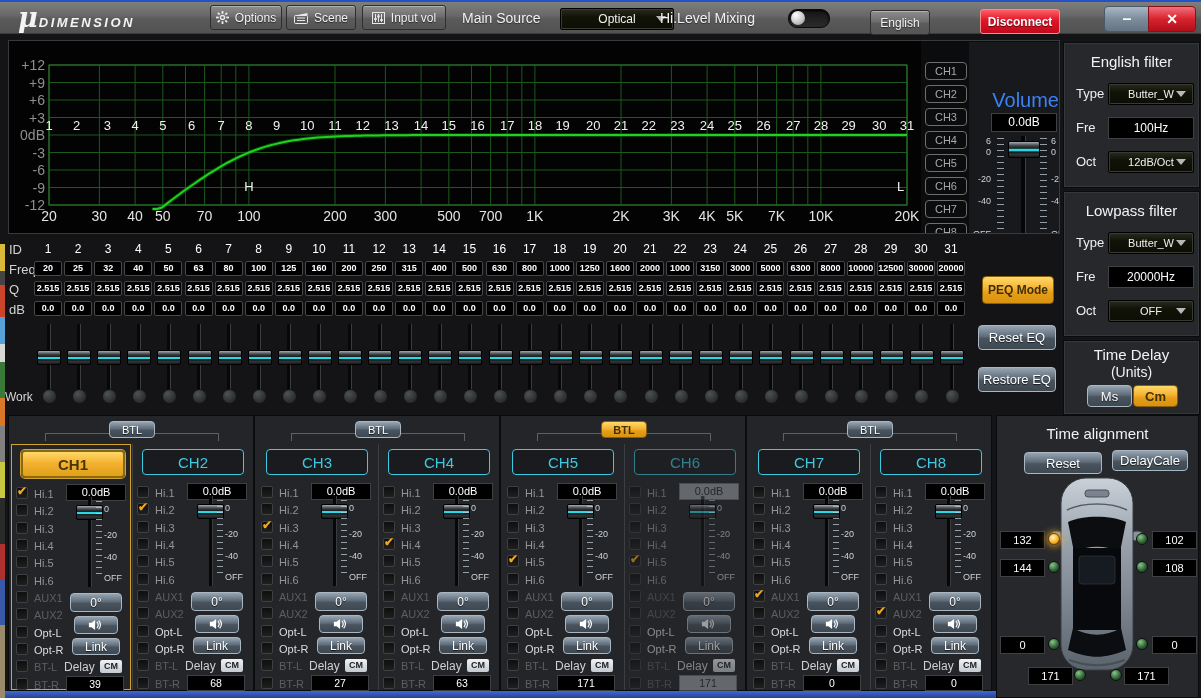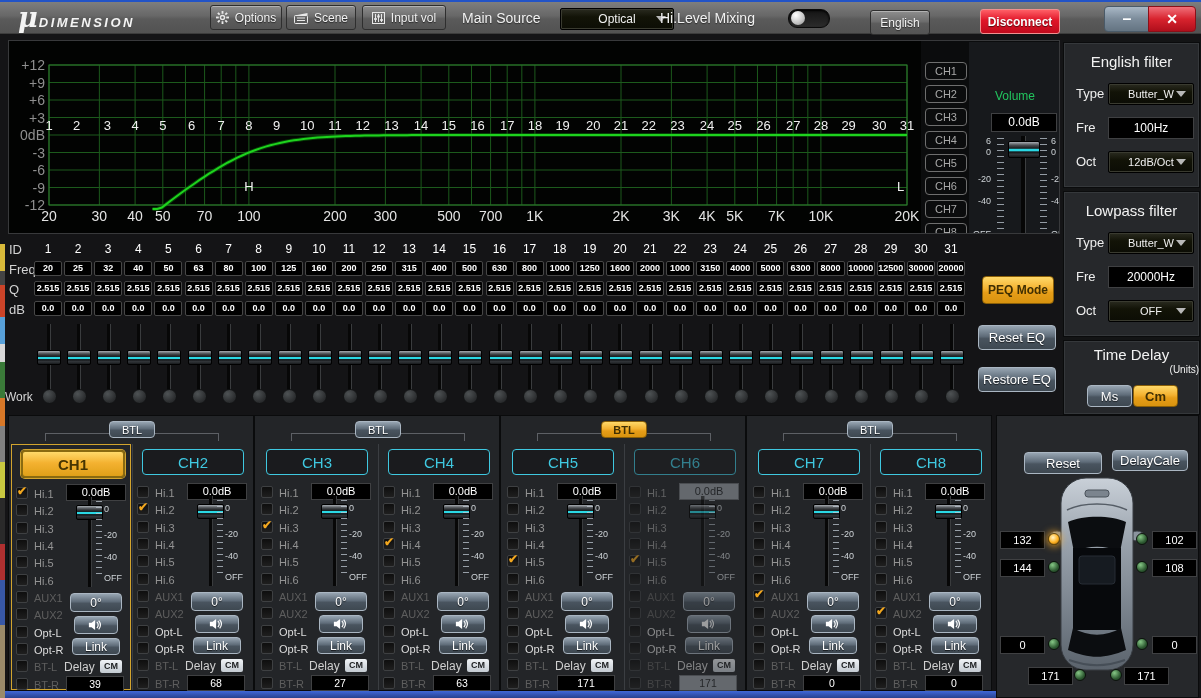--- a/index.html
+++ b/index.html
@@ -39,21 +39,21 @@
     color:#fff;font-size:14px;font-weight:bold;display:flex;align-items:center;justify-content:center;}
   
   #graph-panel{left:8px;top:40px;width:1052px;height:194px;background:#0b0c0d;border:1px solid #38393b;
     box-sizing:border-box;overflow:hidden;}
   #eq-svg{position:absolute;left:0;top:0;}
   #watermark{left:365px;top:62px;width:160px;text-align:center;font-size:33px;color:#9c9c9c;
     text-shadow:0 0 4px #000,1px 1px 2px #000,-1px -1px 2px #000;letter-spacing:1px;}
   .ch-tab{position:absolute;left:916px;width:40px;height:16px;border:1px solid #6e6e6e;border-radius:4px;
     color:#a8a8a8;font-size:11px;display:flex;align-items:center;justify-content:center;background:#0b0c0d;}
   #vol-panel{left:960px;top:1px;width:90px;height:191px;background:#17191c;}
-  #vol-title{left:962px;top:48px;width:88px;text-align:center;font-size:12px;color:#22c55e;}
+  #vol-title{left:962px;top:48px;width:88px;text-align:right;font-size:20px;color:#3b82f6;}
   .black-box{background:#000;border:1px solid #3f4042;color:#fff;text-align:center;}
   #vol-value{left:982px;top:72px;width:64px;height:17px;font-size:12px;line-height:17px;}
   .vtrack{background:#060606;box-shadow:1px 0 0 #3c3e40;}
   #vol-track{left:1012px;top:95px;width:4px;height:103px;}
   .ticks{background:repeating-linear-gradient(to bottom,rgba(190,200,210,.75) 0 1px,transparent 1px 6px);}
   .handle{background:linear-gradient(#a7adb3 0%,#4a4e52 22%,#191b1d 42%,#2ad8e4 48% 58%,#121416 66%,#33373b 82%,#17191b 100%);
     border:1px solid #000;border-radius:2px;}
   #vol-handle{left:999px;top:100px;width:30px;height:15px;}
   .scale-lab{position:absolute;font-size:9px;color:#cfd4d8;}
   .btn-steel{background:linear-gradient(#97a5b2,#5f6c79 45%,#49545f 55%,#3e4851);
@@ -354,21 +354,21 @@
     <div class="side-label" style="top:77px;">Fre</div>
     <div class="side-ctl black-box" style="top:74px;line-height:20px;font-size:12px;">20000Hz</div>
     <div class="side-label" style="top:111px;">Oct</div>
     <div class="side-ctl dropdown" style="top:108px;">
       <span>OFF</span>
       <span class="dd-arrow"></span>
     </div>
   </div>
   <div class="side-box" style="top:340px;height:75px;">
     <div class="side-title" style="top:5px;">Time Delay</div>
-    <div class="side-title" style="top:23px;font-size:10px;text-align:right;">(Units)</div>
+    <div class="side-title" style="top:23px;font-size:14px;">(Units)</div>
     <div class="abs btn-steel" style="left:23px;top:44px;width:45px;height:22px;font-size:13px;">
       <span>Ms</span>
     </div>
     <div class="abs btn-amber" style="left:69px;top:44px;width:45px;height:22px;font-size:13px;">
       <span>Cm</span>
     </div>
   </div>
 
   <div id="eq-table">
       <div class="row-label" style="top: 242px;">ID</div>
@@ -461,21 +461,21 @@
       <div class="cell" style="left: 636px; top: 301px; width: 28px; height: 15px; line-height: 13px;">0.0</div>
       <div class="id-num" style="left: 666.1px; top: 242px; width: 28px;">22</div>
       <div class="cell" style="left: 666.1px; top: 261px; width: 28px; height: 15px; line-height: 13px;">1000</div>
       <div class="cell" style="left: 666.1px; top: 281px; width: 28px; height: 15px; line-height: 13px;">2.515</div>
       <div class="cell" style="left: 666.1px; top: 301px; width: 28px; height: 15px; line-height: 13px;">0.0</div>
       <div class="id-num" style="left: 696.2px; top: 242px; width: 28px;">23</div>
       <div class="cell" style="left: 696.2px; top: 261px; width: 28px; height: 15px; line-height: 13px;">3150</div>
       <div class="cell" style="left: 696.2px; top: 281px; width: 28px; height: 15px; line-height: 13px;">2.515</div>
       <div class="cell" style="left: 696.2px; top: 301px; width: 28px; height: 15px; line-height: 13px;">0.0</div>
       <div class="id-num" style="left: 726.3px; top: 242px; width: 28px;">24</div>
-      <div class="cell" style="left: 726.3px; top: 261px; width: 28px; height: 15px; line-height: 13px;">4000</div>
+      <div class="cell" style="left: 726.3px; top: 261px; width: 28px; height: 15px; line-height: 13px;">3000</div>
       <div class="cell" style="left: 726.3px; top: 281px; width: 28px; height: 15px; line-height: 13px;">2.515</div>
       <div class="cell" style="left: 726.3px; top: 301px; width: 28px; height: 15px; line-height: 13px;">0.0</div>
       <div class="id-num" style="left: 756.4px; top: 242px; width: 28px;">25</div>
       <div class="cell" style="left: 756.4px; top: 261px; width: 28px; height: 15px; line-height: 13px;">5000</div>
       <div class="cell" style="left: 756.4px; top: 281px; width: 28px; height: 15px; line-height: 13px;">2.515</div>
       <div class="cell" style="left: 756.4px; top: 301px; width: 28px; height: 15px; line-height: 13px;">0.0</div>
       <div class="id-num" style="left: 786.5px; top: 242px; width: 28px;">26</div>
       <div class="cell" style="left: 786.5px; top: 261px; width: 28px; height: 15px; line-height: 13px;">6300</div>
       <div class="cell" style="left: 786.5px; top: 281px; width: 28px; height: 15px; line-height: 13px;">2.515</div>
       <div class="cell" style="left: 786.5px; top: 301px; width: 28px; height: 15px; line-height: 13px;">0.0</div>
@@ -1008,20 +1008,21 @@
           </div>
           <div class="btn-steel mini-btn" style="left: 60px; top: 193px; width: 48px; height: 17px;">Link</div>
           <div class="delay-word" style="left: 52px; top: 215px;">Delay</div>
           <div class="cm-badge" style="left: 88px; top: 215px;">CM</div>
           <div class="black-box abs" style="left: 54px; top: 231px; width: 56px; height: 14px; font-size: 10.5px; line-height: 14px;">0</div>
         </div>
       </div>
     </div>
 
   <div class="abs" id="ta-panel"></div>
+  <div class="abs" id="ta-title">Time alignment</div>
   <div class="abs btn-steel" id="ta-reset">
     <span>Reset</span>
   </div>
   <div class="abs btn-steel" id="ta-calc">
     <span>DelayCale</span>
   </div>
   <svg class="abs" id="car-svg" style="left:1049px;top:474px;" width="96" height="200" viewBox="0 0 96 200">
     <defs>
       <linearGradient id="bodyG" x1="0" y1="0" x2="0" y2="1">
         <stop offset="0" stop-color="#c9d0d8"></stop>

